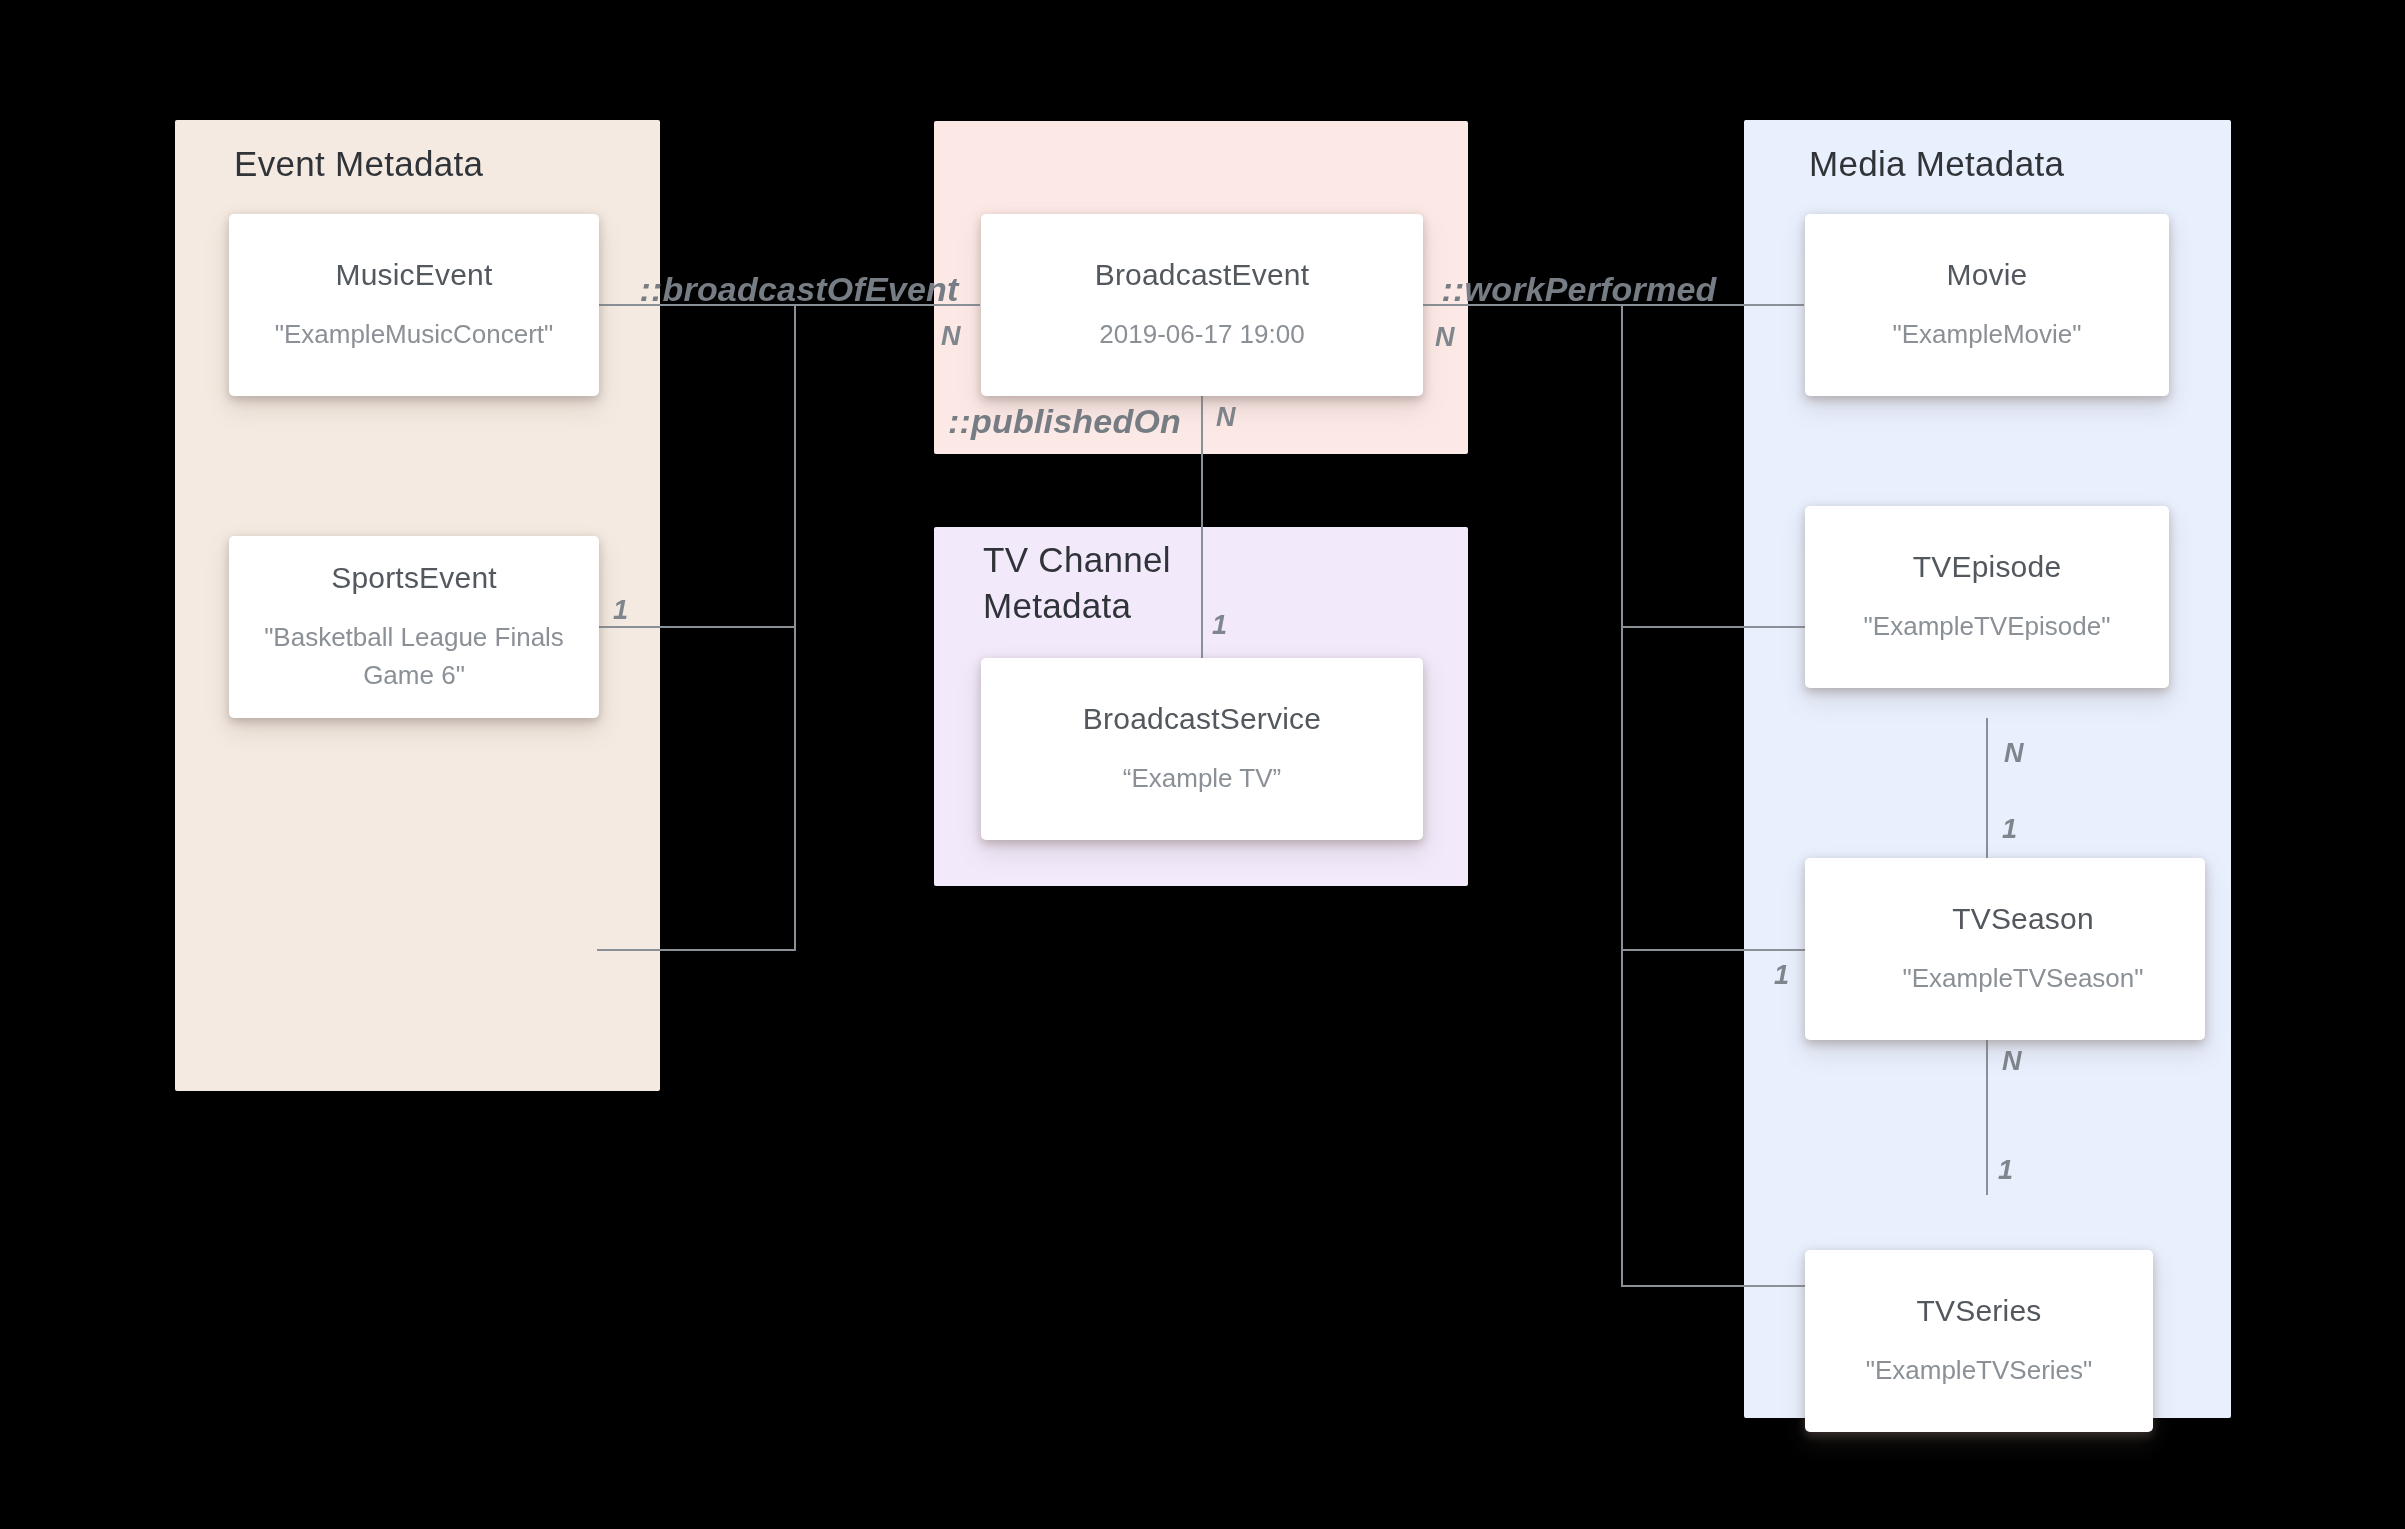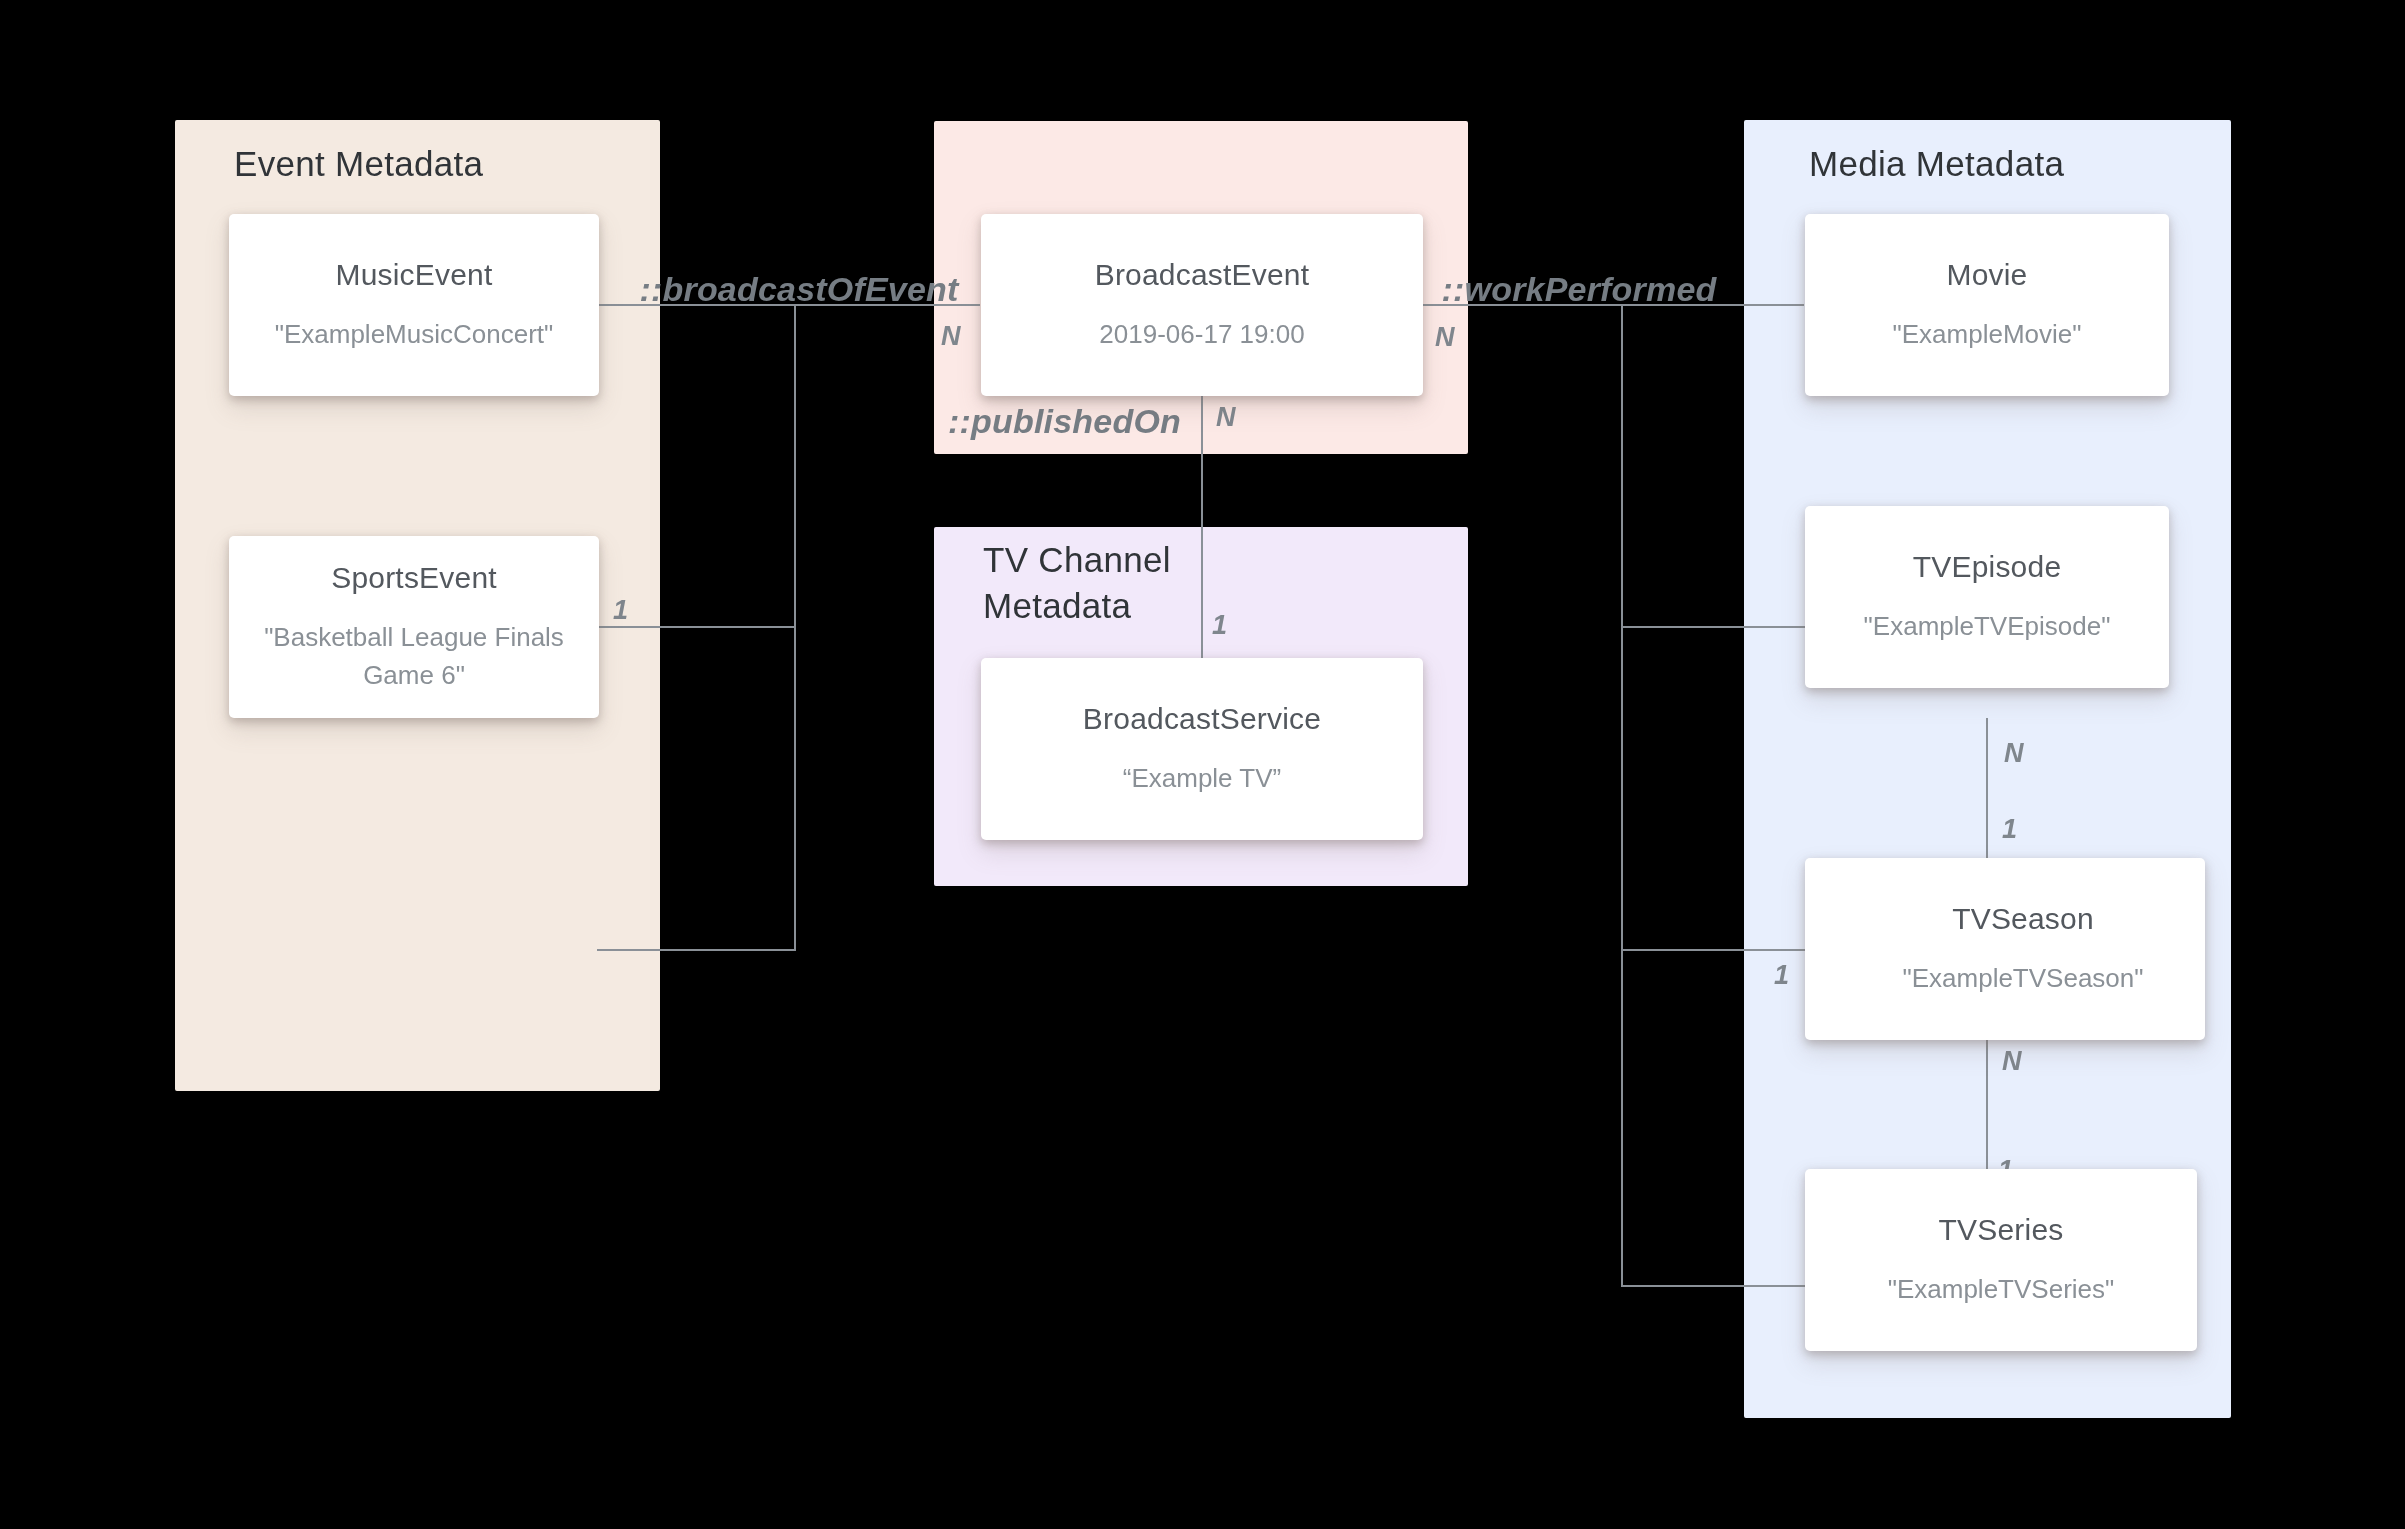--- a/index.html
+++ b/index.html
@@ -165,19 +165,19 @@
   <div class="card" style="left:1805px; top:506px; width:364px; height:182px;">
     <div class="card-title">TVEpisode</div>
     <div class="card-sub">"ExampleTVEpisode"</div>
   </div>
 
   <div class="card" style="left:1805px; top:858px; width:364px; height:182px;padding-left:36px;">
     <div class="card-title">TVSeason</div>
     <div class="card-sub">"ExampleTVSeason"</div>
   </div>
 
-  <div class="card" style="left:1805px; top:1169px; width:392px; height:182px;">
+  <div class="card" style="left:1805px; top:1250px; width:348px; height:182px;">
     <div class="card-title">TVSeries</div>
     <div class="card-sub">"ExampleTVSeries"</div>
   </div>
 
 </div>
 
 
 </body></html>

